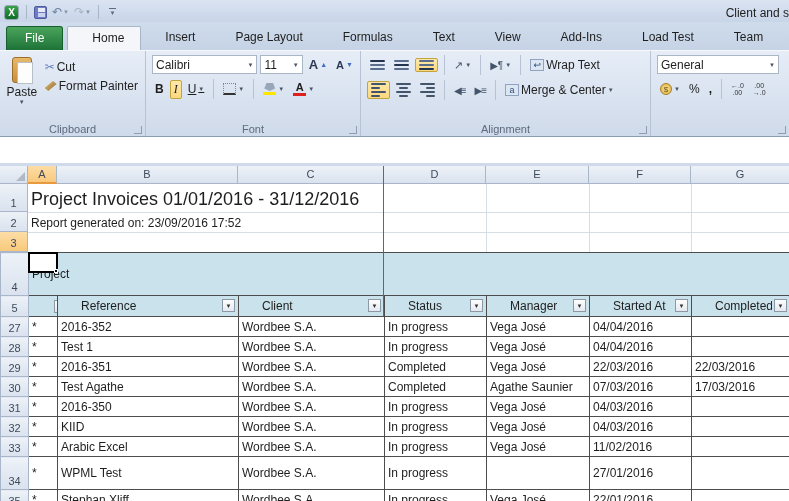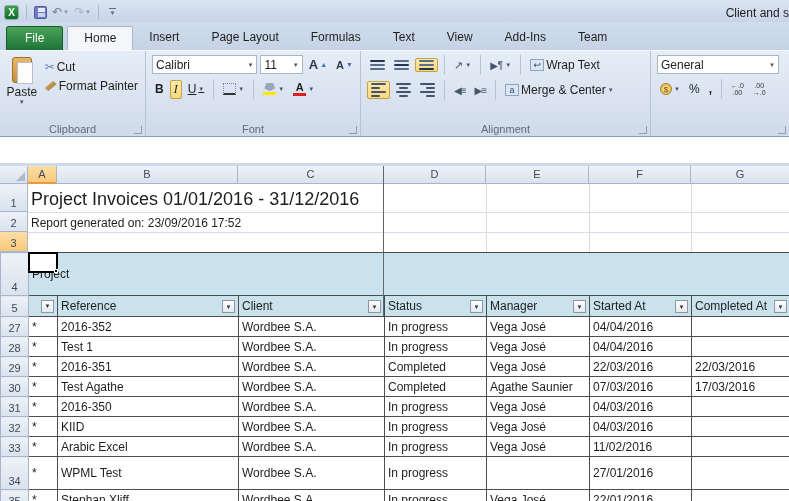--- a/index.html
+++ b/index.html
@@ -21,21 +21,21 @@
   .qat-btn .car{ font-size:6px; color:#8a96a8; margin-left:1px; }
   .qat-btn.disabled{ color:#aab4c4; }
   .qat-more{ display:flex; flex-direction:column; align-items:center; margin-left:3px; }
   .qat-more .bar{ width:7px; height:1px; background:#5c6b80; margin-bottom:1px; }
   .qat-more .car{ font-size:6px; color:#5c6b80; }
   #title-text{ position:absolute; right:0px; top:6px; font-size:12px; color:#1e1e1e; white-space:nowrap; }
 
   
   #tabrow{ position:absolute; left:0; top:22px; width:789px; height:28px;
     background:linear-gradient(#cfdceb,#c6d3e6); display:flex; align-items:flex-end; padding-left:6px; }
-  .tab{ height:24px; padding:4px 16px 0 16px; font-size:12px; color:#1e1e1e; white-space:nowrap; }
+  .tab{ height:24px; padding:4px 16px 0 24px; font-size:12px; color:#1e1e1e; white-space:nowrap; }
   .tab.file{ background:linear-gradient(#4ba45b,#1d7337); color:#fff; border:1px solid #14602c;
     border-bottom:none; border-radius:3px 3px 0 0; padding:4px 18px 0 18px; margin-right:4px; }
   .tab.active{ background:#f4f6f9; border:1px solid #a9b6c9; border-bottom:none; border-radius:2px 2px 0 0; }
 
   
   #ribbon{ position:absolute; left:0; top:50px; width:789px; height:87px;
     background:linear-gradient(#e6edf7,#cfdaea); border-top:1px solid #f6f8fb; border-bottom:1px solid #8b9cb5; display:flex; }
   .rgroup{ position:relative; height:100%; border-right:1px solid #b7c3d4; padding:4px 4px 14px 6px; }
   .rgroup-label{ position:absolute; left:0; right:0; bottom:1px; text-align:center; font-size:11px; color:#5d6b7f; }
   .launcher{ position:absolute; right:3px; bottom:2px; width:8px; height:8px;
@@ -126,21 +126,21 @@
   #selcell .handle{ position:absolute; right:-2px; bottom:-2px; width:4px; height:4px; background:#000; border:1px solid #fff; }
 
   
   #datatable{ border-collapse:collapse; table-layout:fixed; width:790px; }
   #datatable td{ border:1px solid #4d4d4d; font-size:12px; padding:0 3px; overflow:hidden; white-space:nowrap; height:20px; vertical-align:middle; }
   #datatable td.rnum{ border:1px solid #a9b6c9; background:linear-gradient(#eef2f8,#d9e2ee); font-size:11px; color:#3e4a5c;
     text-align:center; vertical-align:bottom; padding:0 0 2px 0; }
   tr.band4 td.banner{ background:#c9e2eb; vertical-align:bottom; font-size:12px; }
   tr.band4{ height:43px; }
   tr.band5{ height:21px; } tr.band5 td{ background:#c9e2eb; }
-  .hcell{ display:flex; align-items:flex-end; justify-content:space-between; }
+  .hcell{ display:flex; align-items:flex-start; justify-content:space-between;margin-left:20px; }
   .hcell .lbl{ overflow:hidden; white-space:nowrap; }
   .filter-btn{ flex:none; width:13px; height:13px; background:linear-gradient(#fdfdfd,#e4e8ee); border:1px solid #8c98a6;
     font-size:6px; color:#333; display:flex; align-items:center; justify-content:center; margin-left:2px; }
   tr.tall{ height:33px; } tr.tall td{ vertical-align:top; padding-top:1px; }
   tr.partial{ height:20px; }
   td.star{ padding-left:5px; }
 </style>
 </head>
 <body>
 
@@ -164,20 +164,21 @@
 
   <div id="tabrow">
       <div class="tab file">File</div>
       <div class="tab active">Home</div>
       <div class="tab">Insert</div>
       <div class="tab">Page Layout</div>
       <div class="tab">Formulas</div>
       <div class="tab">Text</div>
       <div class="tab">View</div>
       <div class="tab">Add-Ins</div>
+      <div class="tab">Load Test</div>
       <div class="tab">Team</div>
     </div>
 
   <div id="ribbon">
 
     <div class="rgroup" id="grp-clipboard">
       <div class="paste-big">
         <span class="clipboard-icon"></span>
         <span>Paste</span>
         <span class="car">▼</span>

